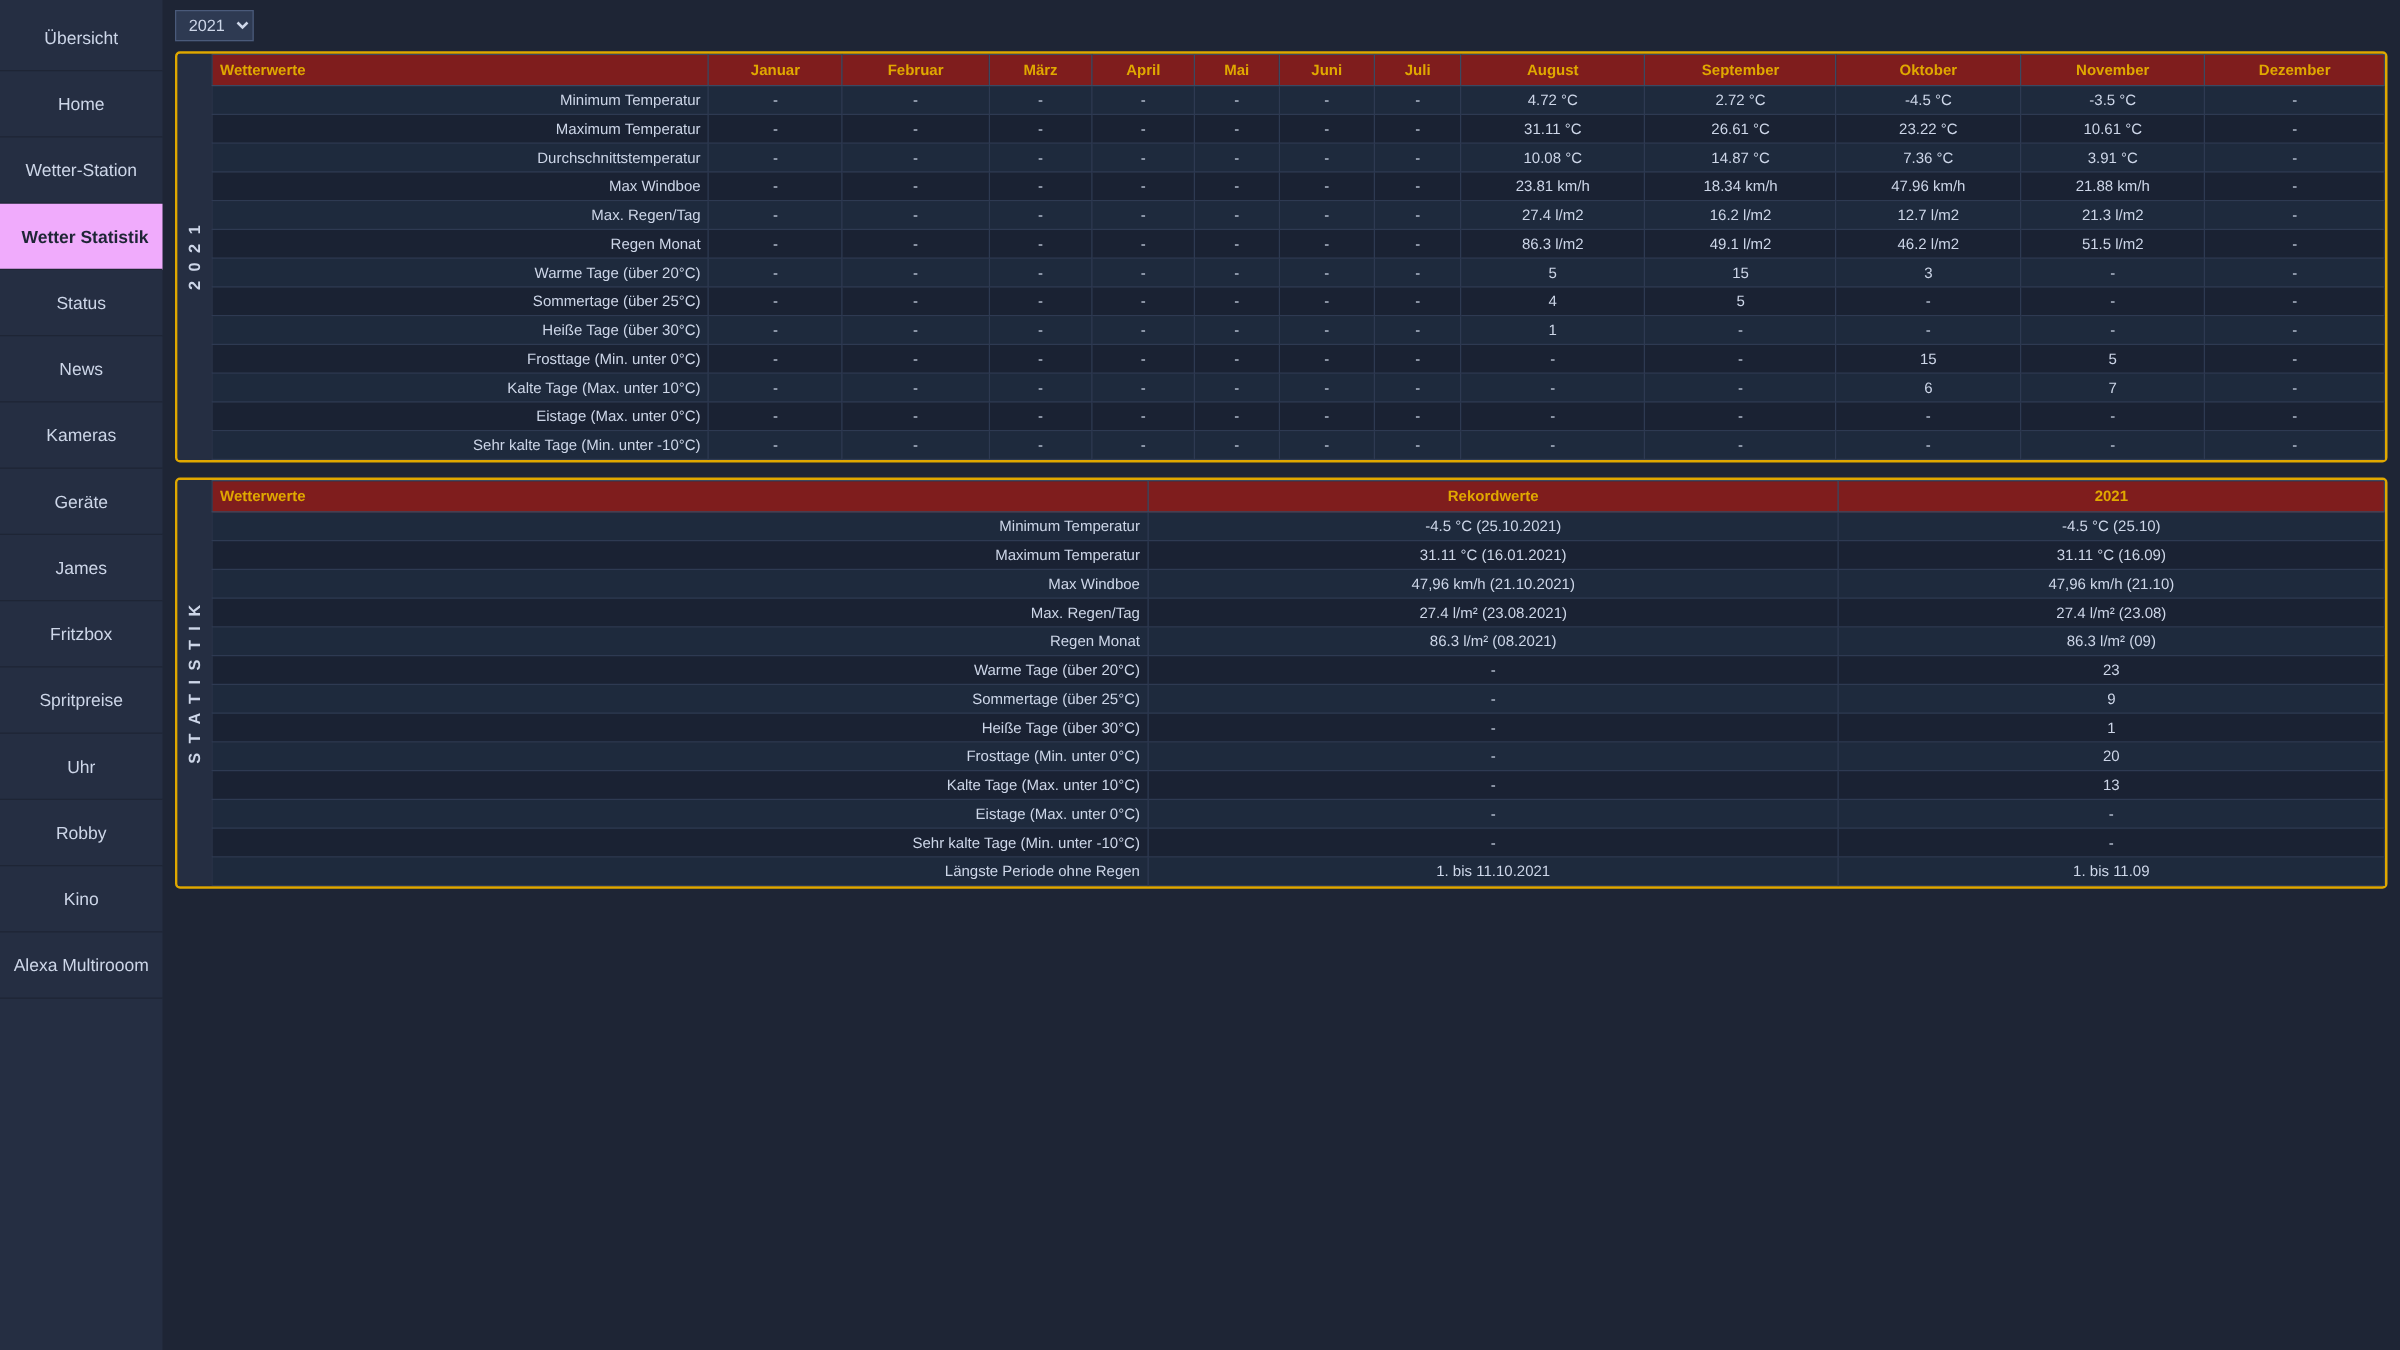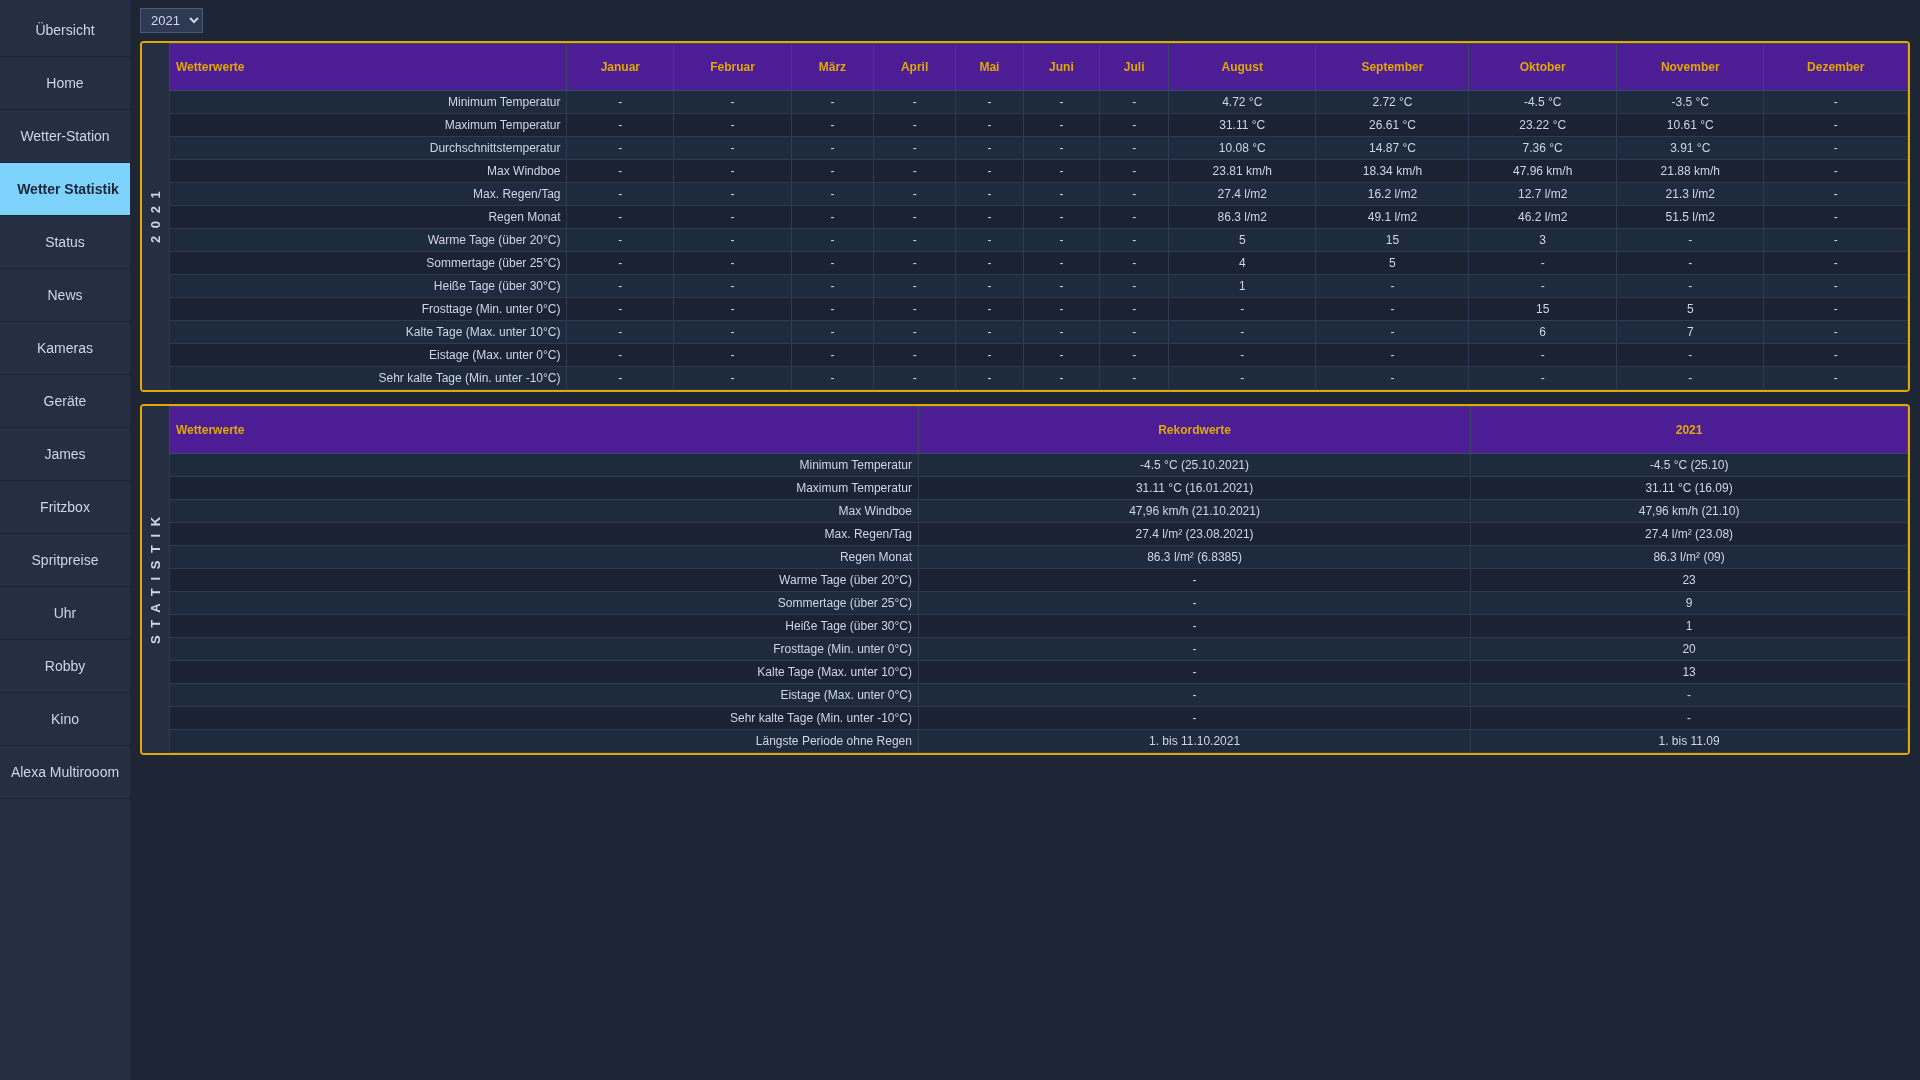--- a/index.html
+++ b/index.html
@@ -27,21 +27,21 @@
     .sidebar-item {
       width: 100%;
       text-align: center;
       padding: 18px 6px;
       color: #cdd6e8;
       cursor: pointer;
       font-size: 14px;
       border-bottom: 1px solid #1e2535;
     }
     .sidebar-item.active {
-      background: #7dd3fc;
+      background: #f0abfc;
       color: #1e2535;
       font-weight: bold;
       padding-left: 12px;
     }
 
     
     #main {
       flex: 1;
       padding: 8px 10px;
       overflow-y: auto;
@@ -88,24 +88,24 @@
       overflow-x: auto;
     }
 
     table {
       width: 100%;
       border-collapse: collapse;
       font-size: 12px;
     }
 
     table th {
-      background: #4c1d95;
+      background: #7f1d1d;
       color: #e0a800;
       border: 1px solid #3a4a62;
-      padding: 16px 6px;
+      padding: 5px 6px;
       text-align: center;
       font-weight: bold;
       white-space: nowrap;
     }
 
     table th.left-header {
       text-align: left;
       color: #e0a800;
       min-width: 170px;
     }
@@ -413,21 +413,21 @@
               <td>47,96 km/h (21.10.2021)</td>
               <td>47,96 km/h (21.10)</td>
             </tr>
             <tr>
               <td class="row-label">Max. Regen/Tag</td>
               <td>27.4 l/m² (23.08.2021)</td>
               <td>27.4 l/m² (23.08)</td>
             </tr>
             <tr>
               <td class="row-label">Regen Monat</td>
-              <td>86.3 l/m² (6.8385)</td>
+              <td>86.3 l/m² (08.2021)</td>
               <td>86.3 l/m² (09)</td>
             </tr>
             <tr>
               <td class="row-label">Warme Tage (über 20°C)</td>
               <td>-</td>
               <td>23</td>
             </tr>
             <tr>
               <td class="row-label">Sommertage (über 25°C)</td>
               <td>-</td>

